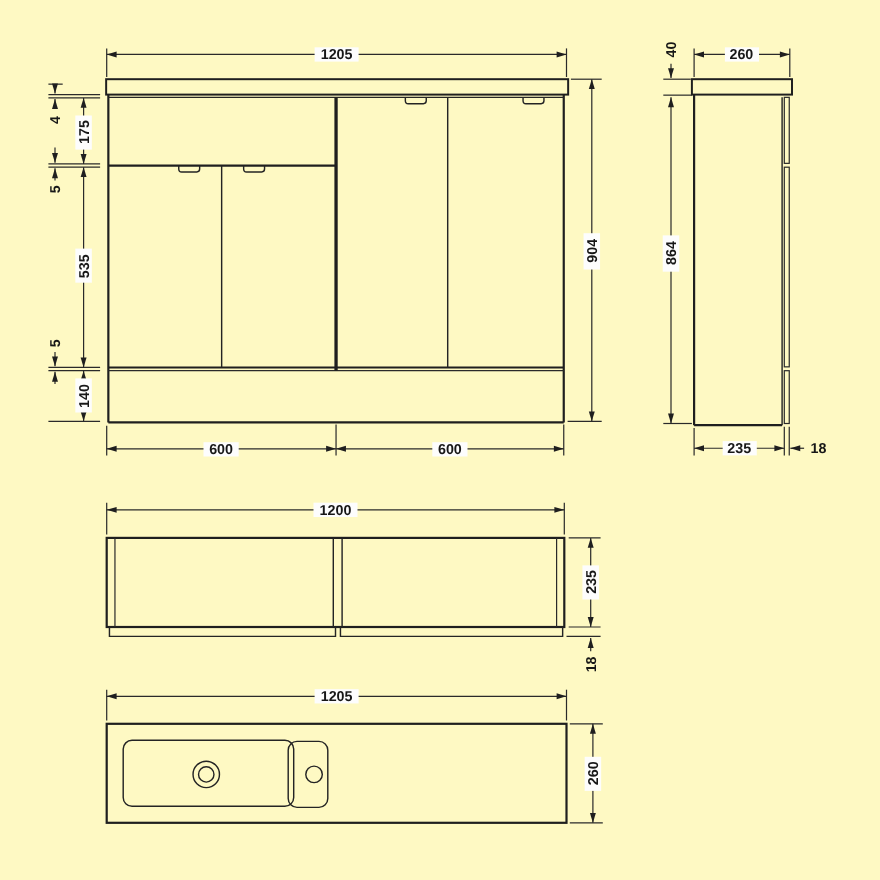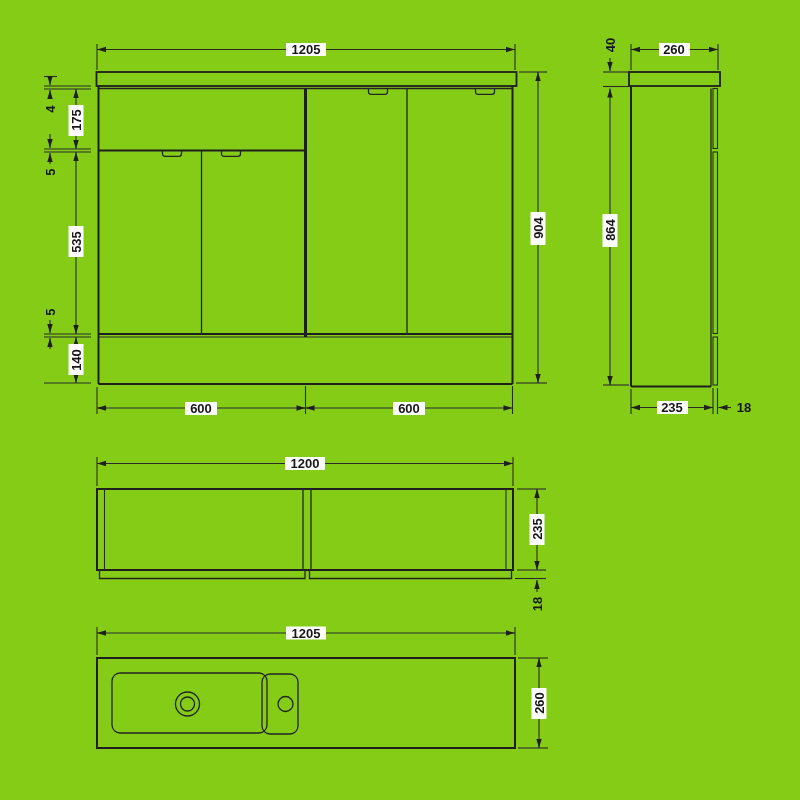--- a/index.html
+++ b/index.html
@@ -1,19 +1,19 @@
 <!DOCTYPE html>
 <html><head>
 <meta charset="utf-8">
 <style>
   html, body { margin: 0; padding: 0; background: #ffffff; }
   #canvas {
     position: relative;
     width: 800px; height: 800px;
-    background: #84cc16;
+    background: #fef9c3;
     font-family: "Liberation Sans", sans-serif;
   }
   svg { display: block; }
   
   .s20 { stroke: #1f1f1f; stroke-width: 2;   fill: none; }
   .s18 { stroke: #1f1f1f; stroke-width: 1.8; fill: none; }
   .s30 { stroke: #1f1f1f; stroke-width: 3;   fill: none; }
   .s13 { stroke: #242424; stroke-width: 1.3; fill: none; }
   .s11 { stroke: #2a2a2a; stroke-width: 1.1; fill: none; }
   .dim { stroke: #2a2a2a; stroke-width: 1.1; fill: none; }

